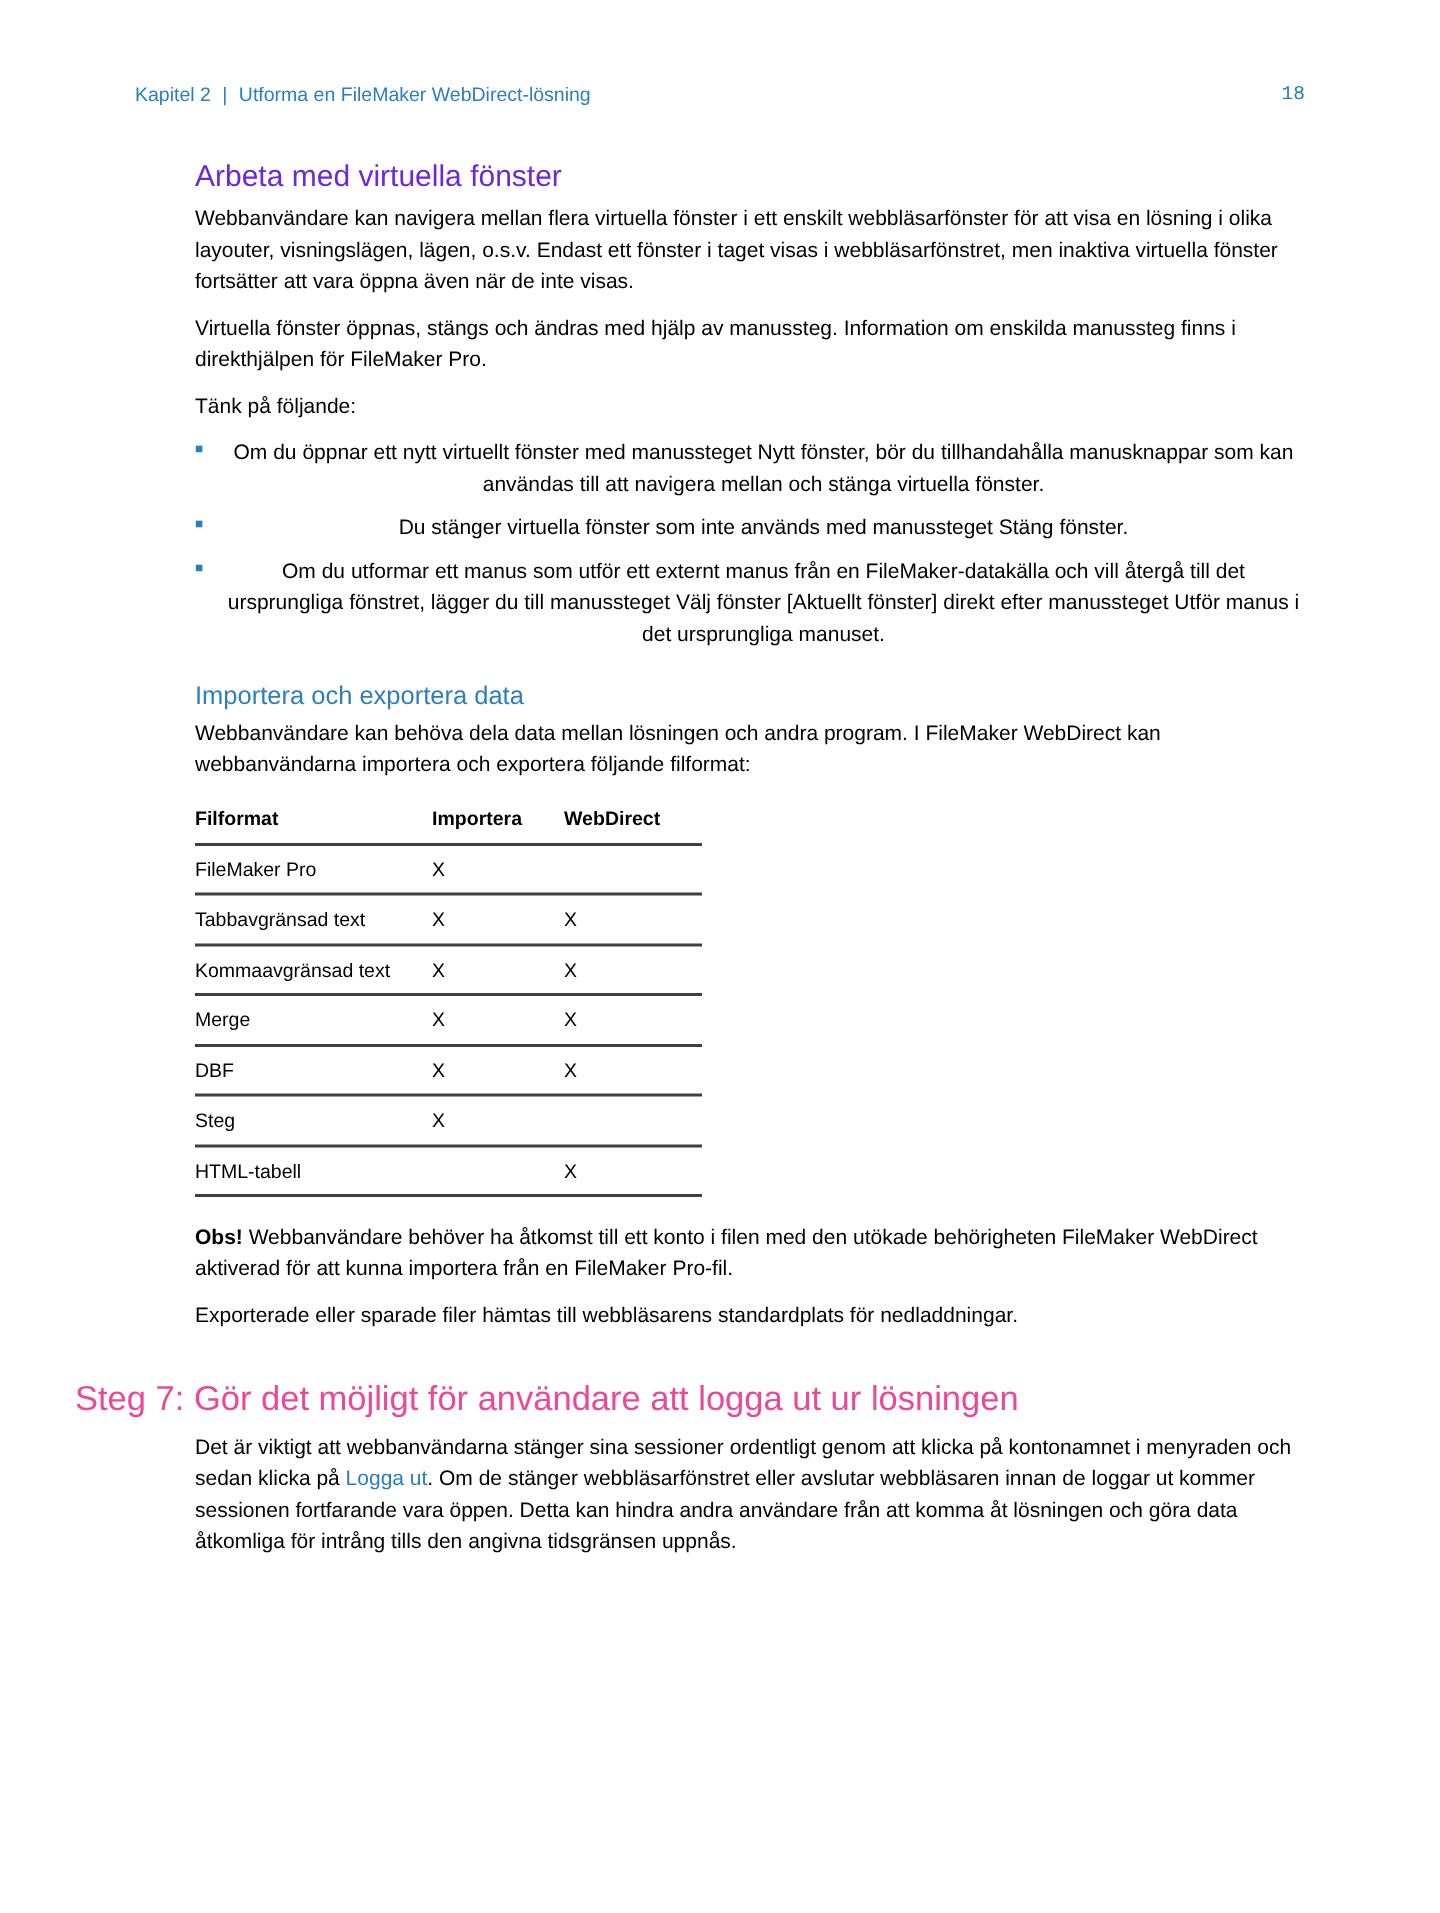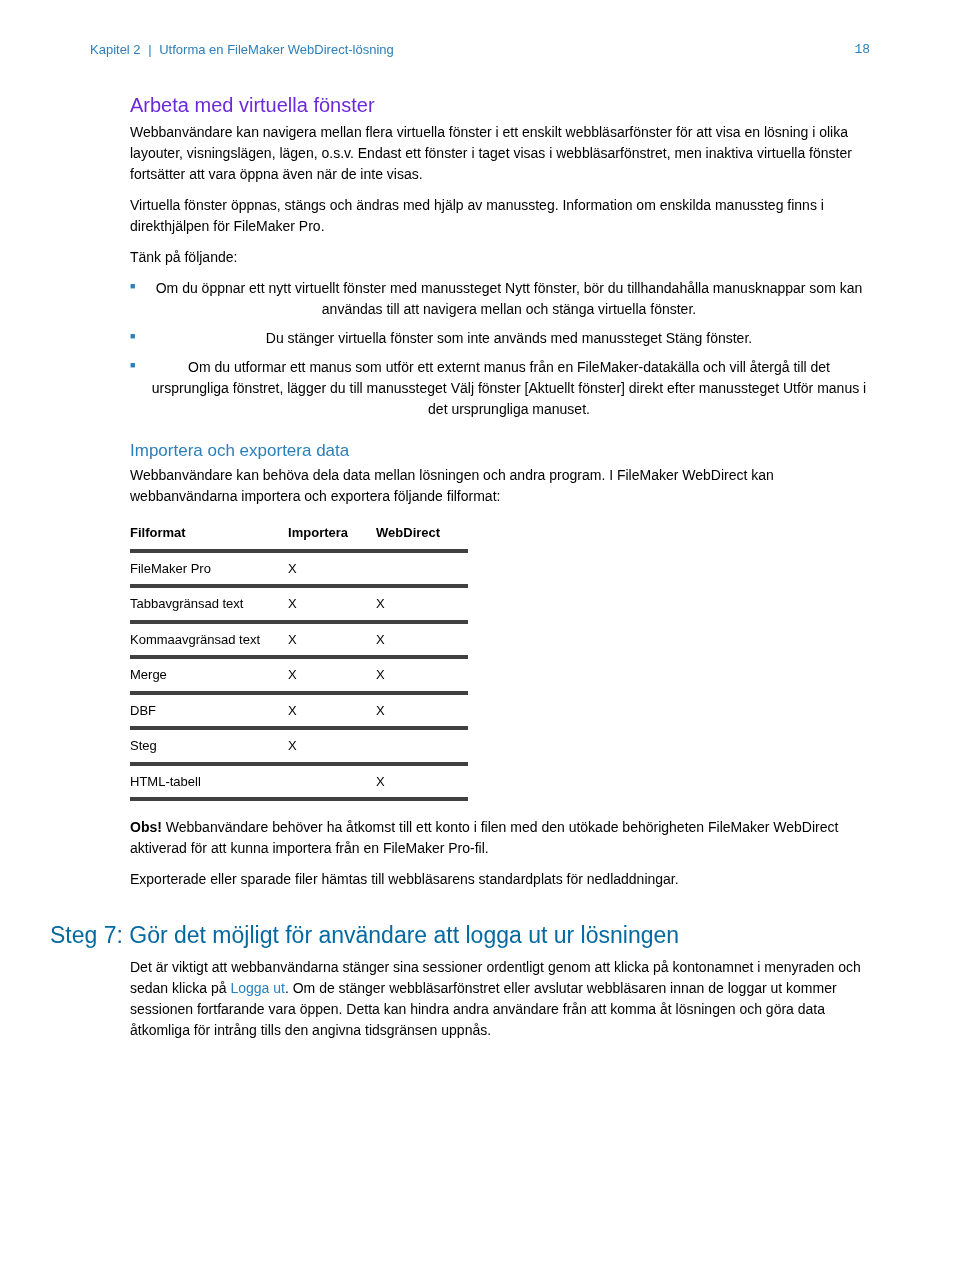--- a/index.html
+++ b/index.html
@@ -6,20 +6,21 @@
     margin: 0;
     font-family: Arial, Helvetica, sans-serif;
     font-size: 14px;
     line-height: 1.5;
     color: #000;
     background: #fff;
     width: 960px;
   }
   .page {
     padding: 40px 90px 60px 90px;
+    margin-top: 13px;
   }
   .header-line {
     font-size: 13px;
     color: #2b7fba;
     margin-bottom: 30px;
   }
   .header-line .chapter {
     font-weight: normal;
   }
   .header-line .sep {
@@ -41,21 +42,21 @@
     margin: 6px 0 2px 0;
   }
   h3.subsection {
     font-size: 17px;
     color: #2b7fba;
     font-weight: normal;
     margin: 18px 0 2px 0;
   }
   h1.step {
     font-size: 23px;
-    color: #0369a1;
+    color: #ec4899;
     font-weight: normal;
     margin: 28px 0 4px -40px;
   }
   .indent {
     margin-left: 40px;
   }
   p {
     margin: 0 0 10px 0;
   }
   ul.bullets {
@@ -78,21 +79,21 @@
     font-size: 9px;
   }
   table.fmt {
     border-collapse: collapse;
     margin: 8px 0 16px 0;
   }
   table.fmt th, table.fmt td {
     text-align: left;
     font-size: 13px;
     padding: 6px 28px 6px 0;
-    border-bottom: 4px solid #404040;
+    border-bottom: 2px solid #404040;
   }
   table.fmt th {
     font-weight: bold;
   }
   .obs-label, .viktigt-label {
     font-weight: bold;
   }
   .blue-link {
     color: #2b7fba;
   }

